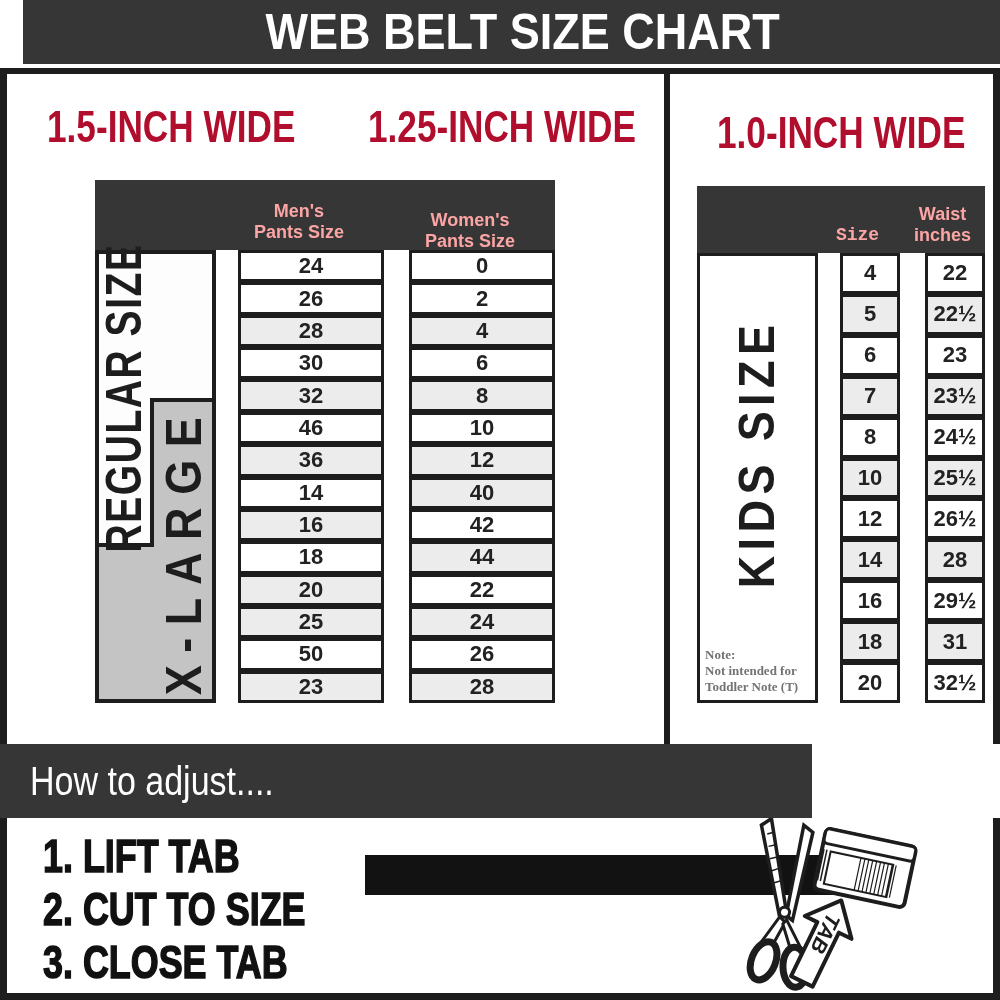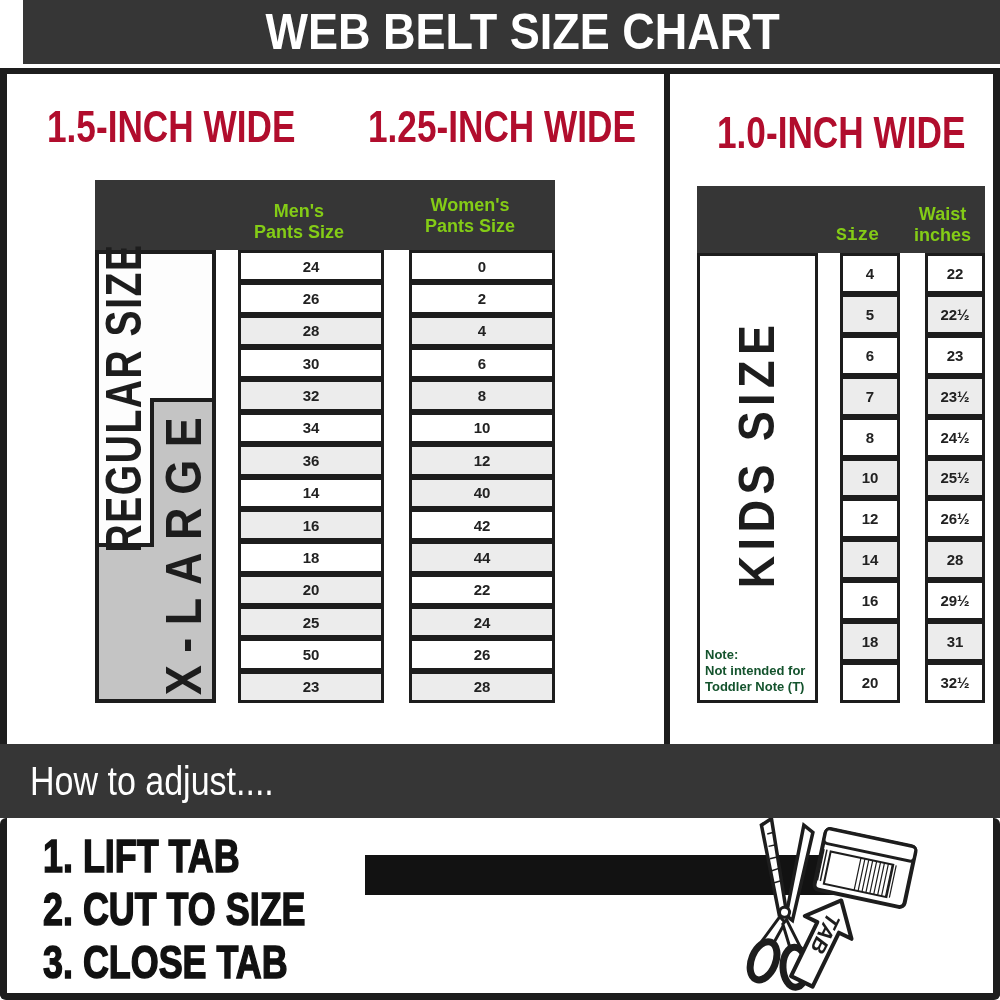--- a/index.html
+++ b/index.html
@@ -14,44 +14,44 @@
   .banner-title{color:#fff;font-weight:bold;font-size:50px;transform:scaleX(0.9);white-space:nowrap;}
   
   .panel{position:absolute;top:68px;height:676px;background:#fff;border-style:solid;border-color:var(--ink);box-sizing:border-box;}
   .panel.left{left:0;width:667px;border-width:6px 3px 0 7px;}
   .panel.right{left:667px;width:333px;border-width:6px 7px 0 3px;}
   .red-head{position:absolute;color:var(--red);font-weight:bold;font-size:44px;white-space:nowrap;
             text-align:center;transform:scaleX(0.8);transform-origin:center;}
   
   .tbl{position:absolute;}
   .thead{position:absolute;left:0;top:0;background:var(--dark);}
-  .th{position:absolute;color:#84cc16;font-size:18px;font-weight:bold;text-align:center;
+  .th{position:absolute;color:#fca5a5;font-size:18px;font-weight:bold;text-align:center;
       display:flex;flex-direction:column;justify-content:flex-end;align-items:center;
       padding-bottom:7px;box-sizing:border-box;line-height:21px;}
   .grid{position:absolute;display:grid;grid-template-columns:1fr 1fr;grid-auto-rows:1fr;}
   .cell{border:3px solid var(--ink);background:#fff;display:flex;align-items:center;justify-content:center;
-        font-weight:bold;font-size:15px;color:#222;margin-left:25px;}
+        font-weight:bold;font-size:22px;color:#222;margin-left:25px;}
   .cell.alt{background:var(--alt);}
   .labelcol{position:absolute;}
   .labelcol svg{position:absolute;left:0;top:0;}
   .vtext{position:absolute;white-space:nowrap;font-weight:bold;color:var(--ink);
          transform:translate(-50%,-50%) rotate(-90deg) scaleX(0.78);}
   .vtext.reg{left:29px;top:148px;font-size:50px;letter-spacing:2px;}
   .vtext.xl{left:89px;top:300px;font-size:50px;letter-spacing:14px;
             transform:translate(-50%,-50%) rotate(-90deg) scaleX(0.9);}
   .vtext.kids{left:57px;top:198px;font-size:50px;letter-spacing:6px;
             transform:translate(-50%,-50%) rotate(-90deg) scaleX(0.9);}
   .kidcell{position:absolute;background:#fff;border:3px solid var(--ink);box-sizing:border-box;}
-  .note{position:absolute;left:5px;bottom:5px;font-size:13px;font-weight:bold;line-height:16px;color:#14532d;}
-  
-  .band{position:absolute;left:0;top:744px;width:1000px;height:74px;background:var(--dark);
+  .note{position:absolute;left:5px;bottom:5px;font-size:13px;font-weight:bold;line-height:16px;color:#737373;font-family:Liberation Serif, serif;}
+  
+  .band{position:absolute;left:0;top:744px;width:812px;height:74px;background:var(--dark);
         display:flex;align-items:center;}
   .band-title{color:#fff;font-size:40px;margin-left:30px;transform:scaleX(0.85);transform-origin:left center;white-space:nowrap;}
   .footer{position:absolute;left:0;top:818px;width:1000px;height:182px;background:#fff;
-          border-style:solid;border-color:var(--ink);border-width:0 7px 7px 7px;box-sizing:border-box;border-radius:6px;}
+          border-style:solid;border-color:var(--ink);border-width:0 7px 7px 7px;box-sizing:border-box;}
   .steps{position:absolute;left:36px;top:12px;}
   .step{font-size:46px;font-weight:bold;color:#111;-webkit-text-stroke:1.5px #111;
         transform:scaleX(0.78);transform-origin:left center;white-space:nowrap;line-height:53px;}
   .illus{position:absolute;left:0;top:0;}
 </style>
 </head>
 <body>
 
 <div class="page">
 
@@ -62,21 +62,21 @@
   <section class="panel left">
     <span class="red-head" style="left:10px;top:28px;width:300px;">1.5-INCH WIDE</span>
     <span class="red-head" style="left:330px;top:28px;width:310px;">1.25-INCH WIDE</span>
 
     <div class="tbl" style="left:88px;top:106px;width:460px;height:523px;">
       <div class="thead" style="width:460px;height:70px;">
         <div class="th" style="left:118px;top:0;width:172px;height:70px;">
           <span>Men's</span>
           <span>Pants Size</span>
         </div>
-        <div class="th" style="left:290px;top:0;width:170px;height:64px;">
+        <div class="th" style="left:290px;top:15px;width:170px;height:64px;">
           <span>Women's</span>
           <span>Pants Size</span>
         </div>
       </div>
 
       <div class="labelcol" style="left:0;top:70px;width:121px;height:453px;">
         <svg width="121" height="453" viewBox="0 0 121 453">
           <polygon points="57,150 119,150 119,451 2,451 2,295 57,295" fill="var(--gray)" stroke="var(--ink)" stroke-width="4"></polygon>
           <polygon points="2,2 119,2 119,150 57,150 57,295 2,295" fill="#fdfdfd" stroke="var(--ink)" stroke-width="4"></polygon>
         </svg>
@@ -88,21 +88,21 @@
           <div class="cell">24</div>
           <div class="cell">0</div>
           <div class="cell">26</div>
           <div class="cell">2</div>
           <div class="cell alt">28</div>
           <div class="cell alt">4</div>
           <div class="cell">30</div>
           <div class="cell">6</div>
           <div class="cell alt">32</div>
           <div class="cell alt">8</div>
-          <div class="cell">34</div>
+          <div class="cell">46</div>
           <div class="cell">10</div>
           <div class="cell alt">36</div>
           <div class="cell alt">12</div>
           <div class="cell">14</div>
           <div class="cell alt">40</div>
           <div class="cell alt">16</div>
           <div class="cell">42</div>
           <div class="cell">18</div>
           <div class="cell alt">44</div>
           <div class="cell alt">20</div>

